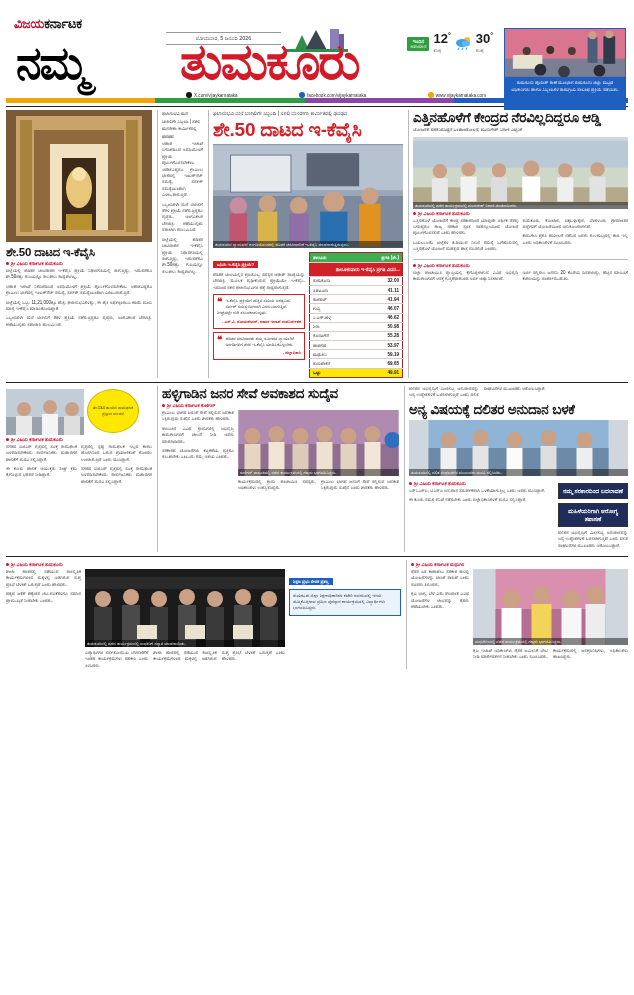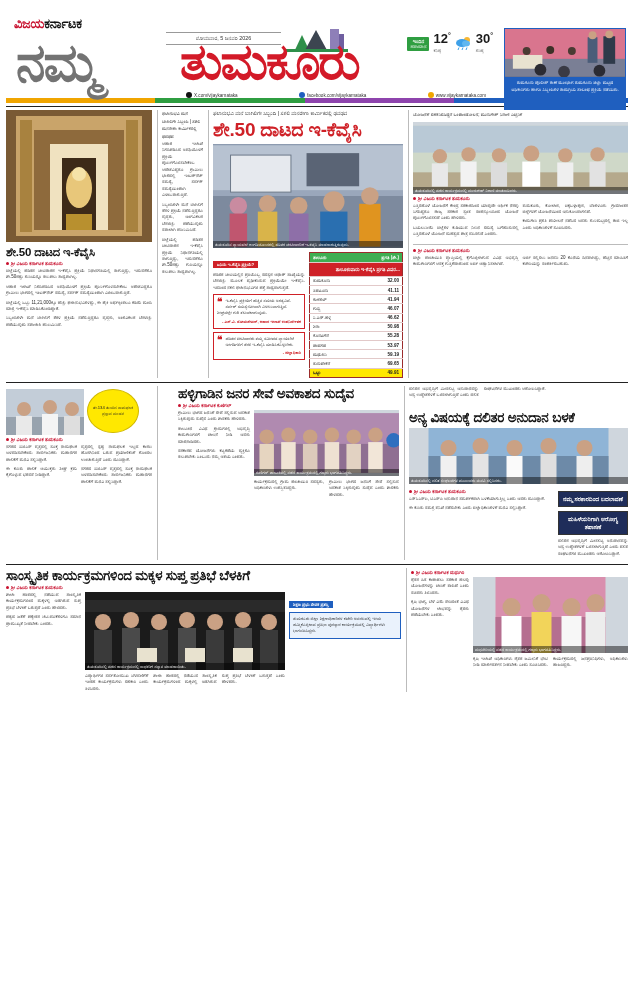--- a/index.html
+++ b/index.html
@@ -11,22 +11,22 @@
   }
   .page { width:634px; height:995px; position:relative; background:#fff; padding:4px 6px; }
 
   
   .masthead { position:relative; height:92px; }
   .mh-left { position:absolute; left:8px; top:10px; }
   .mh-brand1 { font-size:13px; font-weight:bold; color:#111; letter-spacing:-.3px; }
   .mh-brand1 .vj { color:#c8102e; }
   .mh-title { position:absolute; left:4px; top:32px; width:470px; height:56px; }
   .mh-word1 {
-    position:absolute; left:6px; top:0; font-size:53px; font-weight:bold;
-    color:#737373; letter-spacing:-2px; line-height:54px;
+    position:absolute; left:6px; top:0; font-size:46px; font-weight:bold;
+    color:#000000; letter-spacing:-2px; line-height:54px;
   }
   .mh-word2 {
     position:absolute; left:170px; top:-2px; font-size:50px; font-weight:bold;
     color:#d31a28; letter-spacing:-2px; line-height:56px;
   }
   .mh-date {
     position:absolute; left:160px; top:28px; width:115px; text-align:center;
     font-size:5.4px; color:#333; border-top:1px solid #999; border-bottom:1px solid #999;
     padding:2px 0;
   }
@@ -335,20 +335,21 @@
                 <td>ಒಟ್ಟು</td>
                 <td>49.91</td>
               </tr>
             </tbody>
               </table>
           </div>
         </div>
       </div>
 
       <div class="col vsep" style="flex:1 1 auto;padding-left:4px">
+        <h2 class="head h-lg">ಎತ್ತಿನಹೊಳೆಗೆ ಕೇಂದ್ರದ ನೆರವಿಲ್ಲದಿದ್ದರೂ ಆಡ್ಡಿ</h2>
         <div class="kicker" style="font-size:4.6px;margin-top:1px">ಯೋಜನೆಗೆ ಸಹಕರಿಸದಿದ್ದರೆ ಒಂದಾಂದೋಲನ; ಮುರುಗೇಶ್ ನಿರಾಣಿ ಎಚ್ಚರಿಕೆ</div>
         <div class="photo" style="height:72px;margin-top:3px">
           <svg viewBox="0 0 240 72" style="width:100%;height:100%">
             <rect width="240" height="72" fill="#cfd8c8"></rect>
             <rect y="0" width="240" height="30" fill="#b9c9d6"></rect>
             <rect y="52" width="240" height="20" fill="#b5a98c"></rect>
             <circle cx="30" cy="34" r="8" fill="#caa184"></circle>
               <rect x="21" y="42" width="18" height="26" fill="#e8e8e8"></rect>
             <circle cx="62" cy="32" r="8" fill="#caa184"></circle>
               <rect x="53" y="40" width="18" height="28" fill="#f2f2f2"></rect>
@@ -422,21 +423,21 @@
             <p>ನಗರದ ಬಿಜಿಎಸ್ ವೃತ್ತದಲ್ಲಿ ಸೂಕ್ತ ನಾಮಫಲಕ ಅಳವಡಿಸಬೇಕೆಂದು ಸಾರ್ವಜನಿಕರು ಮಹಾನಗರ ಪಾಲಿಕೆಗೆ ಮನವಿ ಸಲ್ಲಿಸಿದ್ದಾರೆ.</p>
             <p>ಈ ಕುರಿತು ಪಾಲಿಕೆ ಆಯುಕ್ತರು ಶೀಘ್ರ ಕ್ರಮ ಕೈಗೊಳ್ಳುವ ಭರವಸೆ ನೀಡಿದ್ದಾರೆ.</p>
           </div>
           <div class="body-txt" style="flex:1 1 0">
             <p>ವೃತ್ತದಲ್ಲಿ ಸ್ಪಷ್ಟ ನಾಮಫಲಕ ಇಲ್ಲದ ಕಾರಣ ಹೊರಗಿನಿಂದ ಬರುವ ಪ್ರಯಾಣಿಕರಿಗೆ ಗೊಂದಲ ಉಂಟಾಗುತ್ತಿದೆ ಎಂದು ದೂರಿದ್ದಾರೆ.</p>
             <p>ನಗರದ ಬಿಜಿಎಸ್ ವೃತ್ತದಲ್ಲಿ ಸೂಕ್ತ ನಾಮಫಲಕ ಅಳವಡಿಸಬೇಕೆಂದು ಸಾರ್ವಜನಿಕರು ಮಹಾನಗರ ಪಾಲಿಕೆಗೆ ಮನವಿ ಸಲ್ಲಿಸಿದ್ದಾರೆ.</p>
           </div>
         </div>
       </div>
 
-      <div class="col vsep" style="flex:0 0 242px;padding-left:20px">
+      <div class="col vsep" style="flex:0 0 242px;padding-left:4px">
         <h2 class="head h-lg">ಹಳ್ಳಿಗಾಡಿನ ಜನರ ಸೇವೆ ಅವಕಾಶದ ಸುದೈವ</h2>
         <div class="byline">
             <span class="bdot"></span>
             <span>ಶ್ರೀ ವಿಜಯ ಕರ್ನಾಟಕ ಕುಣಿಗಲ್</span>
           </div>
         <div style="display:flex;gap:4px">
           <div class="body-txt" style="flex:0 0 72px">
             <p>ಗ್ರಾಮೀಣ ಭಾಗದ ಜನರಿಗೆ ಸೇವೆ ಸಲ್ಲಿಸುವ ಅವಕಾಶ ಸಿಕ್ಕಿರುವುದು ಸುದೈವ ಎಂದು ಶಾಸಕರು ಹೇಳಿದರು.</p>
             <p>ತಾಲೂಕಿನ ವಿವಿಧ ಗ್ರಾಮಗಳಲ್ಲಿ ಅಭಿವೃದ್ಧಿ ಕಾಮಗಾರಿಗಳಿಗೆ ಚಾಲನೆ ನೀಡಿ ಅವರು ಮಾತನಾಡಿದರು.</p>
             <p>ಸರಕಾರದ ಯೋಜನೆಗಳು ಕಟ್ಟಕಡೆಯ ವ್ಯಕ್ತಿಗೂ ತಲುಪಬೇಕು ಎಂಬುದು ನಮ್ಮ ಆಶಯ ಎಂದರು.</p>
@@ -467,21 +468,21 @@
               <p>ಗ್ರಾಮೀಣ ಭಾಗದ ಜನರಿಗೆ ಸೇವೆ ಸಲ್ಲಿಸುವ ಅವಕಾಶ ಸಿಕ್ಕಿರುವುದು ಸುದೈವ ಎಂದು ಶಾಸಕರು ಹೇಳಿದರು.</p>
             </div>
           </div>
         </div>
       </div>
 
       <div class="col vsep" style="flex:1 1 auto;padding-left:4px">
         <div class="body-txt" style="column-count:3;column-gap:5px">
           <p>ದಲಿತರ ಅಭಿವೃದ್ಧಿಗೆ ಮೀಸಲಿಟ್ಟ ಅನುದಾನವನ್ನು ಅನ್ಯ ಉದ್ದೇಶಗಳಿಗೆ ಬಳಸಲಾಗುತ್ತಿದೆ ಎಂದು ದಲಿತ ಸಂಘಟನೆಗಳ ಮುಖಂಡರು ಆರೋಪಿಸಿದ್ದಾರೆ.</p>
         </div>
-        <h2 class="head h-lg" style="margin-top:11px">ಅನ್ಯ ವಿಷಯಕ್ಕೆ ದಲಿತರ ಅನುದಾನ ಬಳಕೆ</h2>
+        <h2 class="head h-lg" style="margin-top:3px">ಅನ್ಯ ವಿಷಯಕ್ಕೆ ದಲಿತರ ಅನುದಾನ ಬಳಕೆ</h2>
         <div class="photo" style="height:56px;margin-top:3px">
           <svg viewBox="0 0 180 56" style="width:100%;height:100%">
             <rect width="180" height="56" fill="#8fb4d6"></rect>
             <rect y="28" width="180" height="28" fill="#6d8aa8"></rect>
             <circle cx="20" cy="20" r="8" fill="#caa184"></circle>
               <rect x="12" y="28" width="16" height="28" fill="#f0f0f0"></rect>
             <circle cx="52" cy="18" r="8" fill="#caa184"></circle>
               <rect x="44" y="26" width="16" height="30" fill="#e4e4e4"></rect>
             <circle cx="86" cy="20" r="8" fill="#caa184"></circle>
               <rect x="78" y="28" width="16" height="28" fill="#fafafa"></rect>
@@ -516,21 +517,20 @@
           </div>
         </div>
       </div>
     </div>
   </div>
 
   <div class="band" style="margin-top:4px">
     <div class="cols">
 
       <div class="col" style="flex:0 0 395px">
-        <h2 class="head h-lg">ಸಾಂಸ್ಕೃತಿಕ ಕಾರ್ಯಕ್ರಮಗಳಿಂದ ಮಕ್ಕಳ ಸುಪ್ತ ಪ್ರತಿಭೆ ಬೆಳಕಿಗೆ</h2>
         <div class="byline">
             <span class="bdot"></span>
             <span>ಶ್ರೀ ವಿಜಯ ಕರ್ನಾಟಕ ತುಮಕೂರು</span>
           </div>
         <div style="display:flex;gap:4px">
           <div class="body-txt" style="flex:0 0 75px">
             <p>ಶಾಲಾ ಹಂತದಲ್ಲಿ ನಡೆಯುವ ಸಾಂಸ್ಕೃತಿಕ ಕಾರ್ಯಕ್ರಮಗಳಿಂದ ಮಕ್ಕಳಲ್ಲಿ ಅಡಗಿರುವ ಸುಪ್ತ ಪ್ರತಿಭೆ ಬೆಳಕಿಗೆ ಬರುತ್ತದೆ ಎಂದು ಹೇಳಿದರು.</p>
             <p>ಪಠ್ಯದ ಜತೆಗೆ ಪಠ್ಯೇತರ ಚಟುವಟಿಕೆಗಳಿಗೂ ಸಮಾನ ಪ್ರಾಮುಖ್ಯತೆ ನೀಡಬೇಕು ಎಂದರು.</p>
           </div>
           <div style="flex:0 0 200px">

